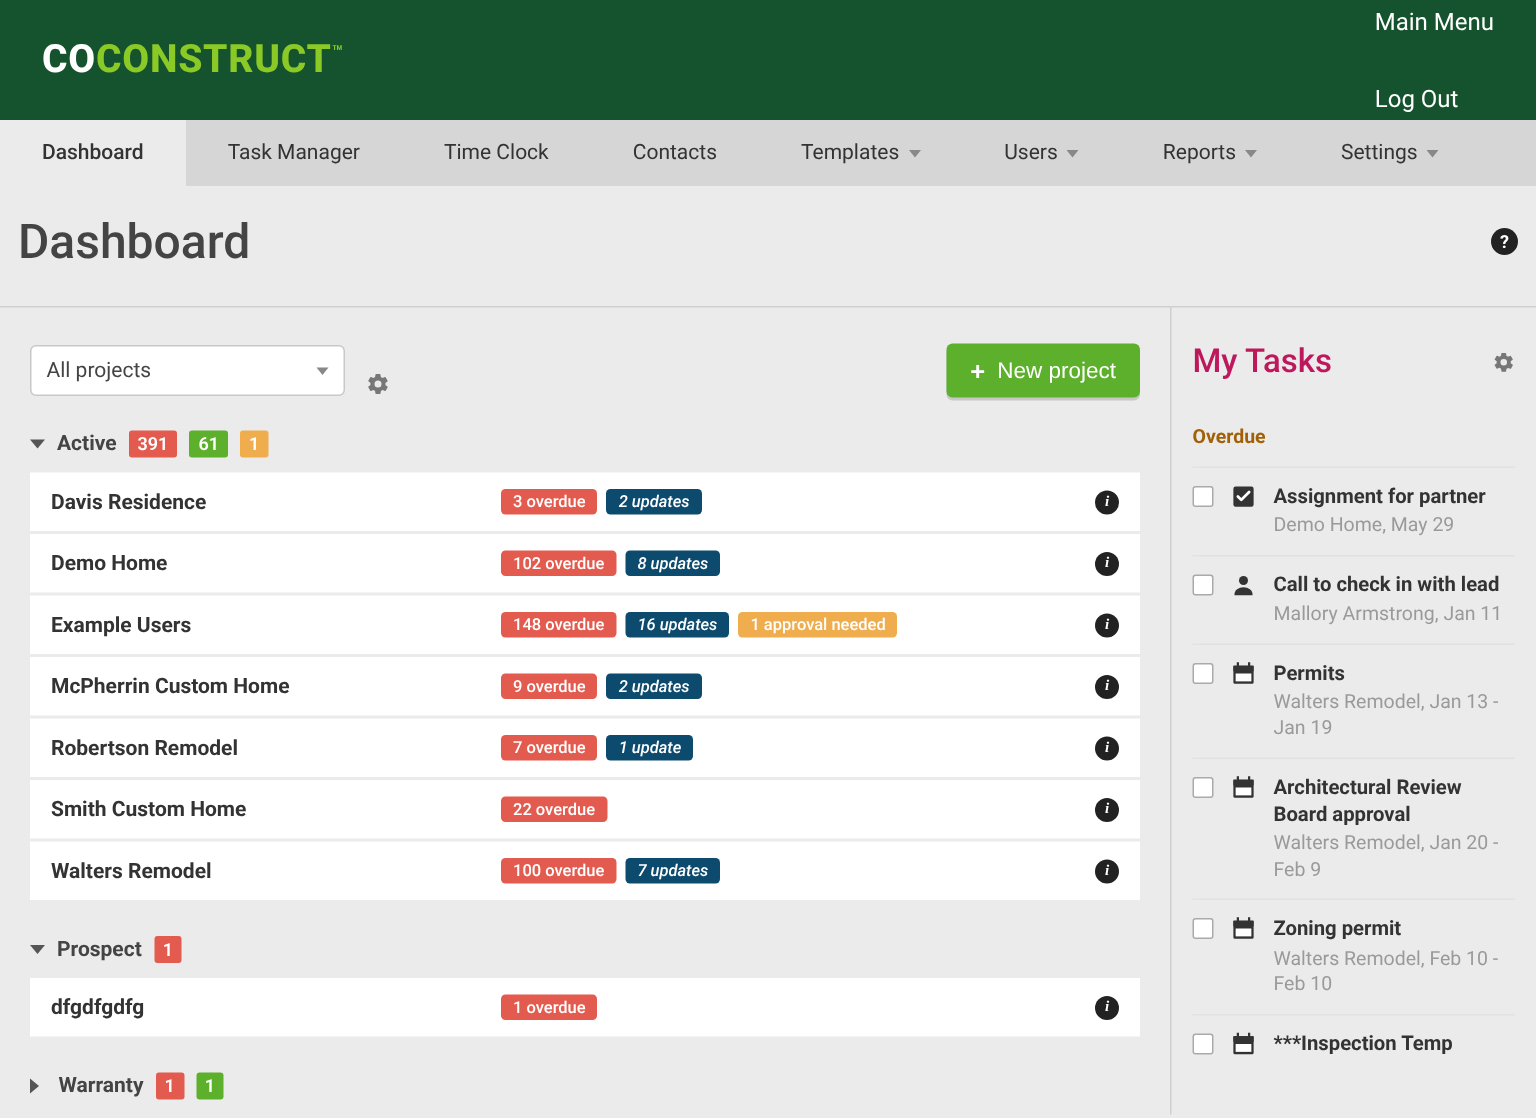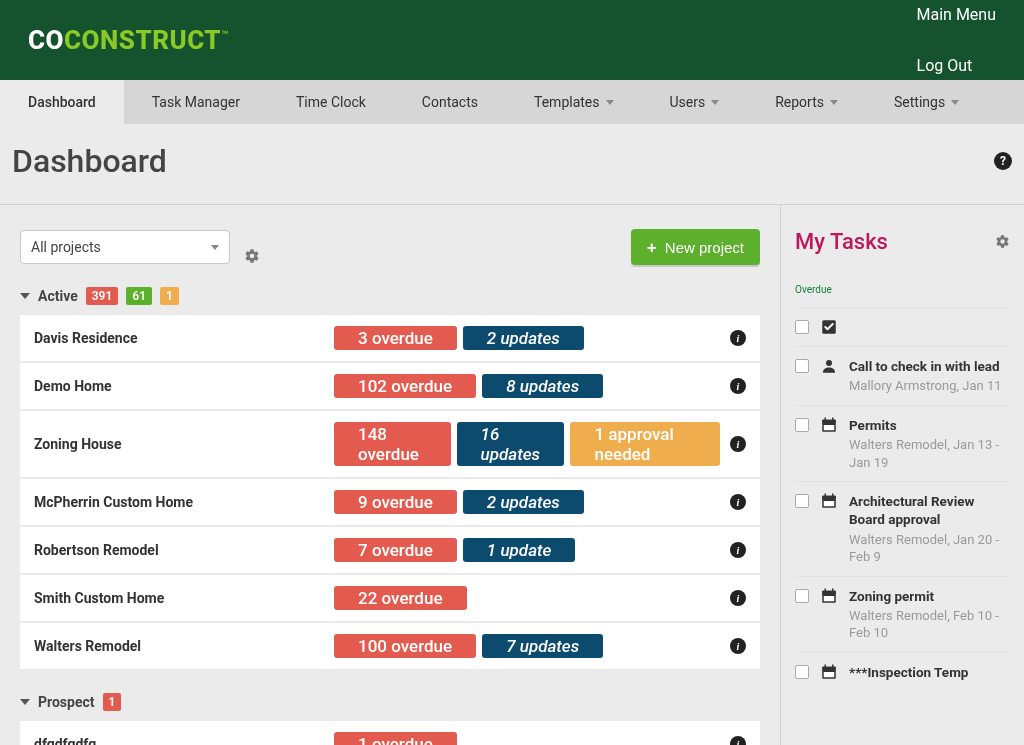--- a/index.html
+++ b/index.html
@@ -187,24 +187,24 @@
     font-size: 14px;
     color: #333;
   }
   .project-badges {
     flex: 1;
     display: flex;
     gap: 6px;
   }
   .pill {
     display: inline-block;
-    padding: 2px 24px;
+    padding: 2px 8px;
     border-radius: 3px;
     color: #fff;
-    font-size: 17px;
+    font-size: 11px;
     font-weight: 500;
   }
   .pill.red   { background: #e35b4f; }
   .pill.green { background: #0c4a6e; font-style: italic; }
   .pill.amber { background: #f0ad4e; }
   .info-icon {
     width: 16px; height: 16px; border-radius: 50%;
     background: #222; color: #fff;
     display: flex; align-items: center; justify-content: center;
     font-size: 10px; font-weight: bold; font-style: italic;
@@ -215,23 +215,23 @@
   
   .side-head {
     display: flex;
     align-items: center;
     justify-content: space-between;
     margin-bottom: 30px;
   }
   .side-head h2 { font-size: 22px; font-weight: 500; color: #be185d; }
 
   .tasks-group-label {
-    font-weight: 400;
-    font-size: 10px;
-    color: #15803d;
+    font-weight: 700;
+    font-size: 13px;
+    color: #a16207;
     margin-bottom: 12px;
   }
   .task-row {
     display: flex;
     gap: 10px;
     padding: 10px 0;
     border-top: 1px solid #e2e2e2;
   }
   .task-row:first-of-type { border-top: 1px solid #e2e2e2; }
   .task-cb {
@@ -347,21 +347,21 @@
         </div>
         <div class="project-row">
           <div class="project-name">Demo Home</div>
           <div class="project-badges">
             <span class="pill red">102 overdue</span>
             <span class="pill green">8 updates</span>
           </div>
           <span class="info-icon">i</span>
         </div>
         <div class="project-row">
-          <div class="project-name">Zoning House</div>
+          <div class="project-name">Example Users</div>
           <div class="project-badges">
             <span class="pill red">148 overdue</span>
             <span class="pill green">16 updates</span>
             <span class="pill amber">1 approval needed</span>
           </div>
           <span class="info-icon">i</span>
         </div>
         <div class="project-row">
           <div class="project-name">McPherrin Custom Home</div>
           <div class="project-badges">
@@ -431,20 +431,24 @@
     <div class="tasks-group-label">Overdue</div>
     <div id="tasks-list">
         <div class="task-row">
           <span class="task-cb"></span>
           <span class="task-icon">
             <svg width="18" height="18" viewBox="0 0 24 24">
               <rect x="3" y="3" width="18" height="18" rx="2" fill="#333"></rect>
               <path d="M7 12l3 3 7-7" stroke="#fff" stroke-width="2.5" fill="none" stroke-linecap="round" stroke-linejoin="round"></path>
             </svg>
           </span>
+          <div class="task-body">
+            <div class="task-title">Assignment for partner</div>
+            <div class="task-sub">Demo Home, May 29</div>
+          </div>
         </div>
         <div class="task-row">
           <span class="task-cb"></span>
           <span class="task-icon">
             <svg width="18" height="18" viewBox="0 0 24 24" fill="#333">
               <circle cx="12" cy="8" r="4"></circle>
               <path d="M4 20c0-3.3 3.6-6 8-6s8 2.7 8 6v1H4z"></path>
             </svg>
           </span>
           <div class="task-body">

